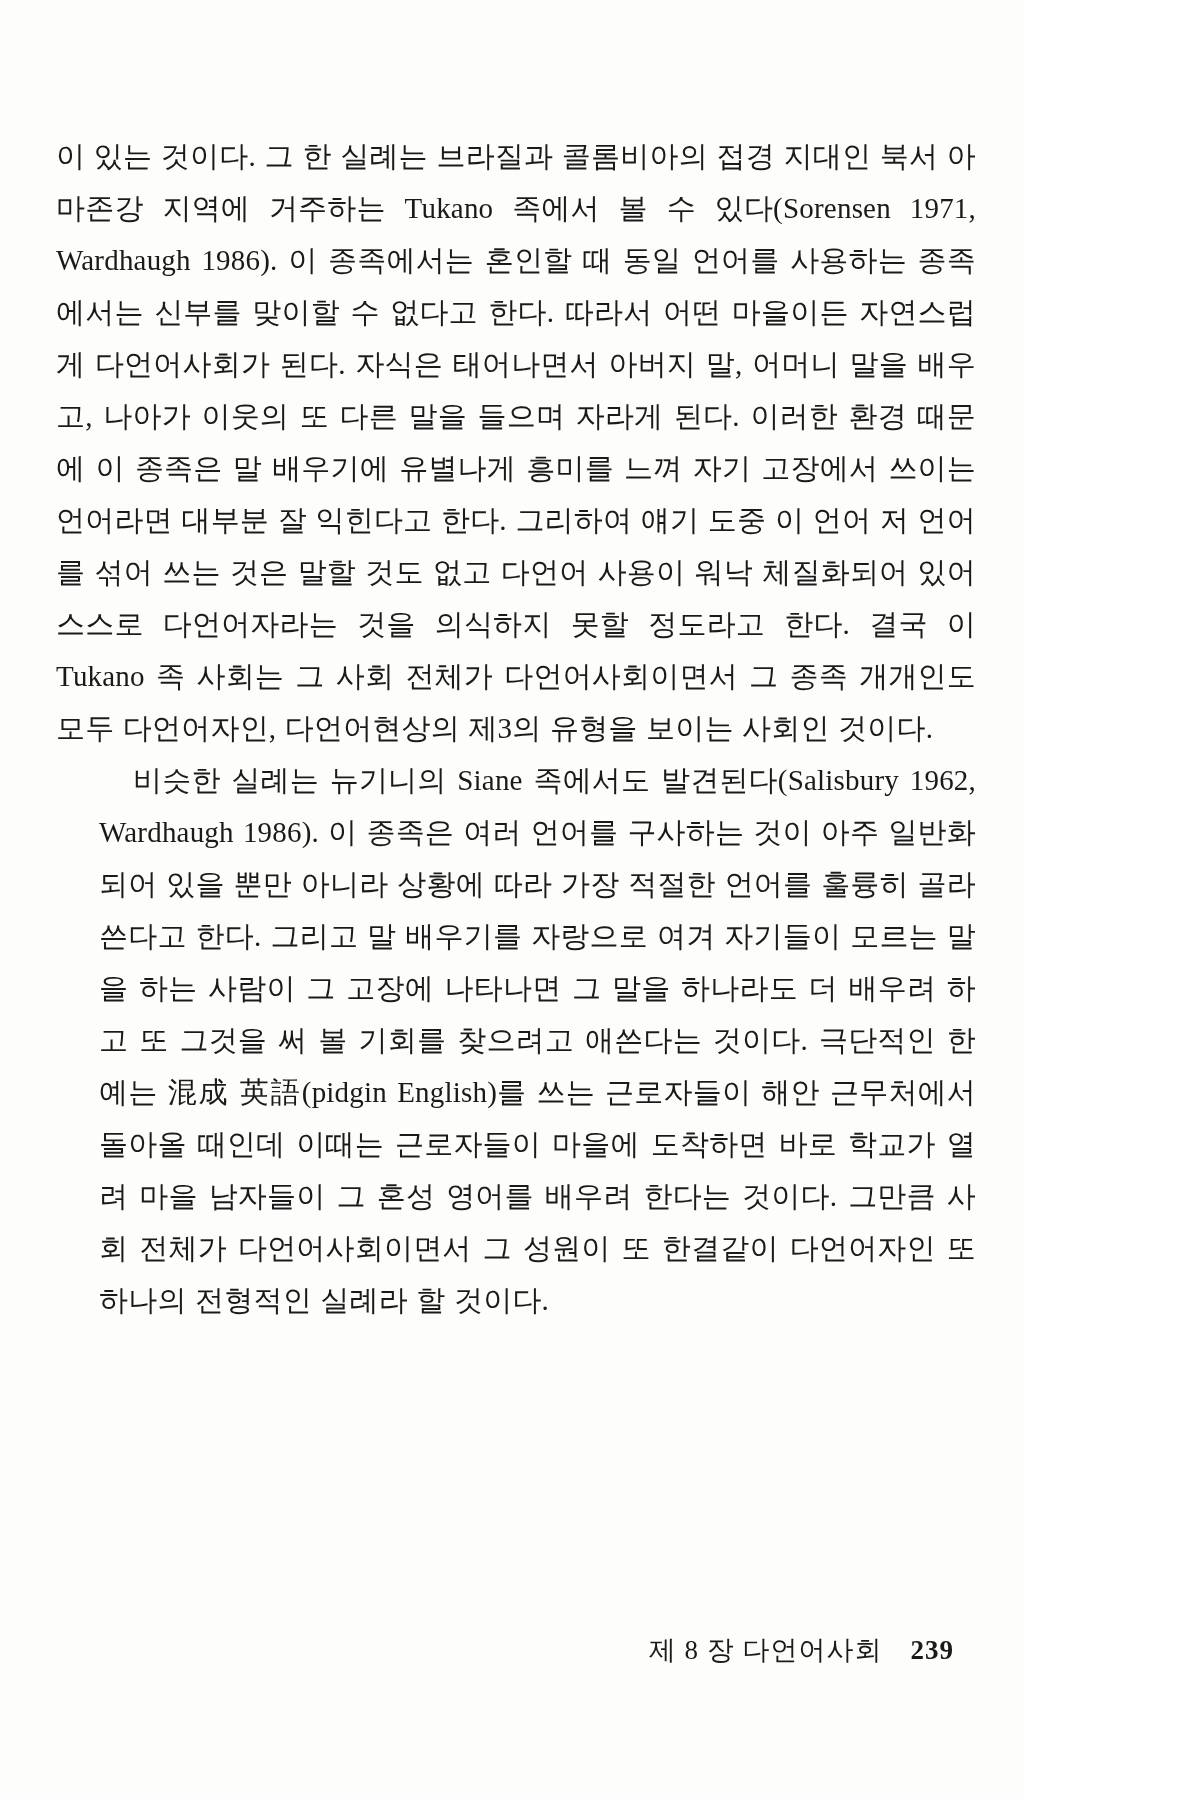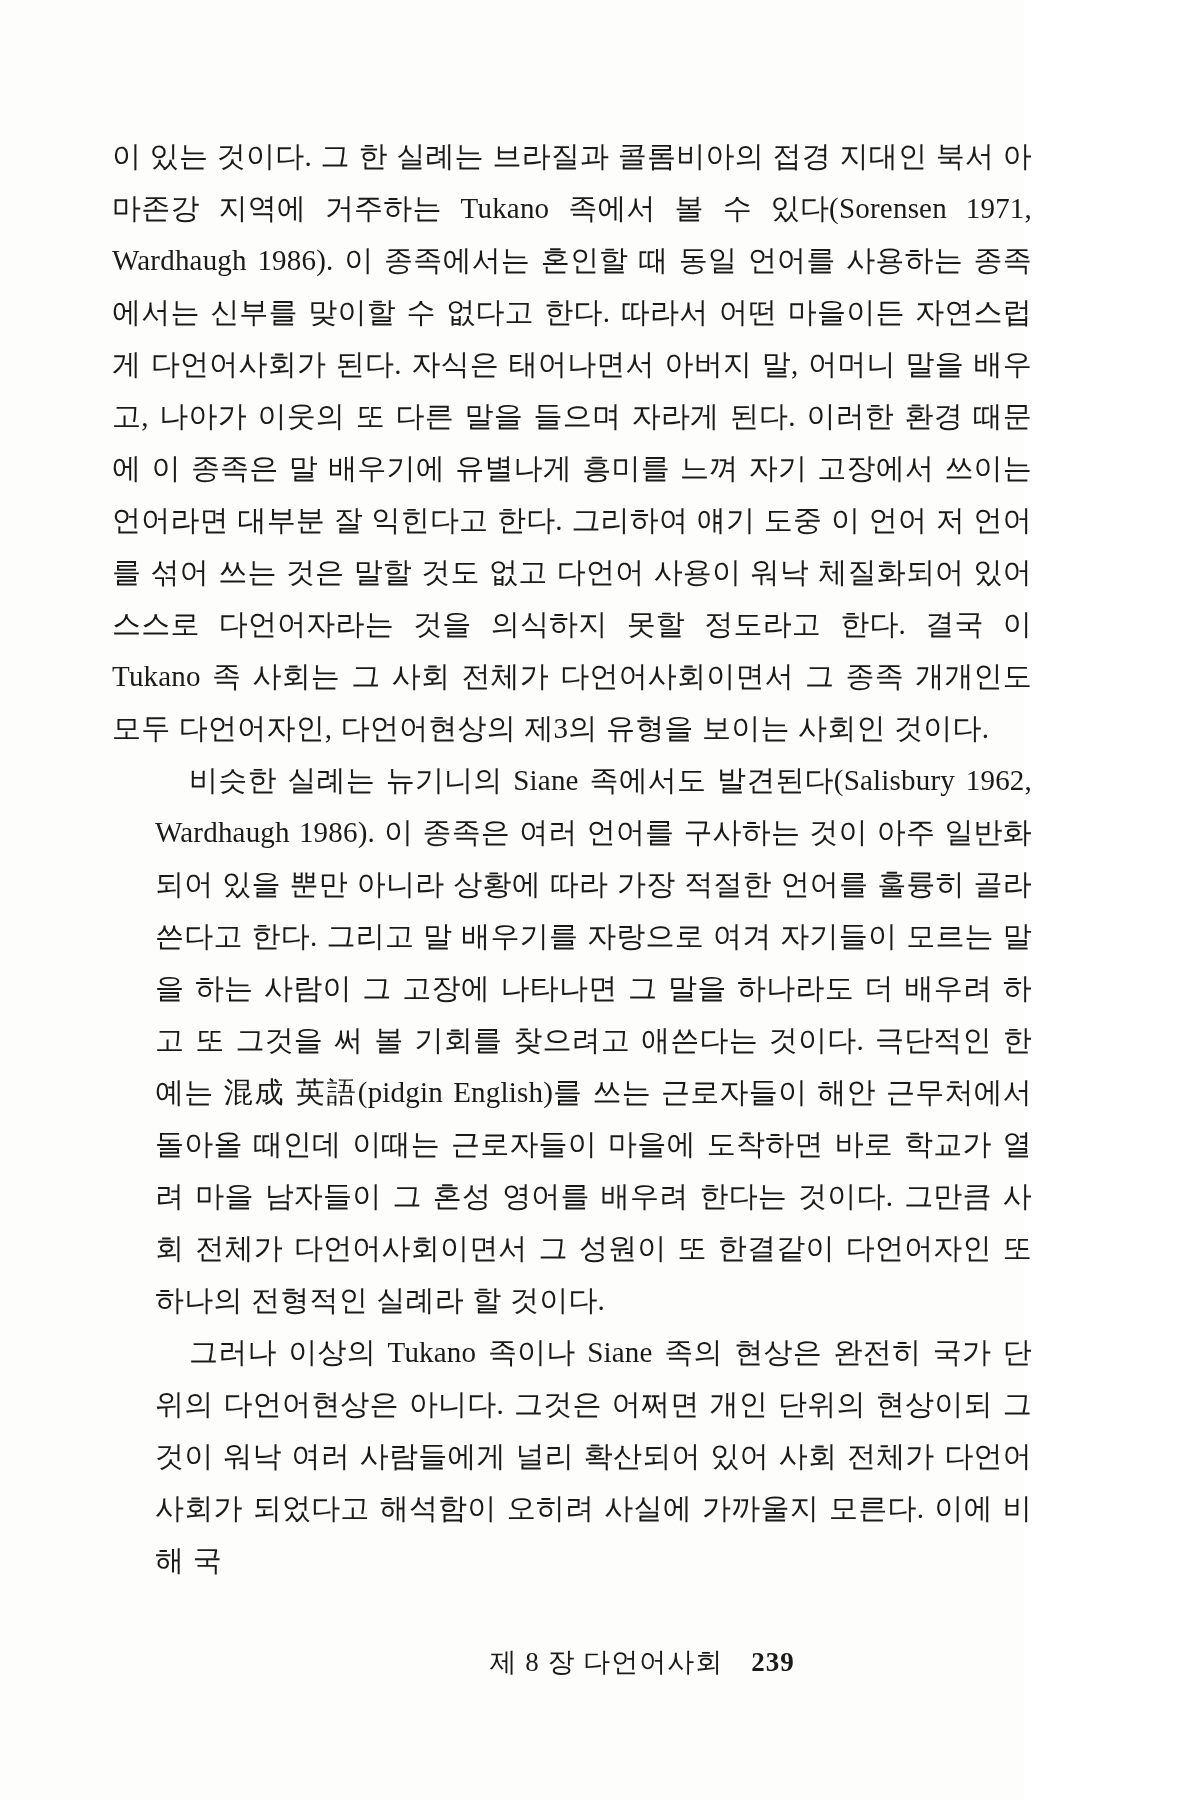--- a/index.html
+++ b/index.html
@@ -13,21 +13,21 @@
     font-family: "Liberation Serif", "DejaVu Serif", serif;
     color: #1a1a1a;
     overflow: hidden;
   }
   .page {
     position: relative;
     width: 1024px;
     height: 1800px;
     background: #fdfdfb;
     box-sizing: border-box;
-    padding: 130px 140px 0 112px;
+    padding: 130px 140px 0 56px;
   }
   .text-column {
     width: 920px;
     margin: 0 auto;
   }
   .para {
     margin: 0;
     font-size: 29px;
     line-height: 52px;
     letter-spacing: 0.2px;
@@ -39,22 +39,22 @@
     margin-top: 0;
     margin-left: 43px;
   }
   .indent {
     text-indent: 34px;
   }
   .footer {
     position: absolute;
     left: 0;
     right: 0;
-    bottom: 120px;
-    text-align: center;
+    bottom: 132px;
+    text-align: right;
     padding-right: 70px;
   }
   .footer-inner {
     display: inline-block;
     font-size: 27px;
     letter-spacing: 1px;
     color: #1a1a1a;
     margin-left: 330px;
   }
   .footer-chapter {
@@ -64,21 +64,20 @@
     font-weight: bold;
   }
 </style>
 </head>
 <body>
 
 <div class="page">
   <div class="text-column">
     <p class="para">이 있는 것이다. 그 한 실례는 브라질과 콜롬비아의 접경 지대인 북서 아마존강 지역에 거주하는 Tukano 족에서 볼 수 있다(Sorensen 1971, Wardhaugh 1986). 이 종족에서는 혼인할 때 동일 언어를 사용하는 종족에서는 신부를 맞이할 수 없다고 한다. 따라서 어떤 마을이든 자연스럽게 다언어사회가 된다. 자식은 태어나면서 아버지 말, 어머니 말을 배우고, 나아가 이웃의 또 다른 말을 들으며 자라게 된다. 이러한 환경 때문에 이 종족은 말 배우기에 유별나게 흥미를 느껴 자기 고장에서 쓰이는 언어라면 대부분 잘 익힌다고 한다. 그리하여 얘기 도중 이 언어 저 언어를 섞어 쓰는 것은 말할 것도 없고 다언어 사용이 워낙 체질화되어 있어 스스로 다언어자라는 것을 의식하지 못할 정도라고 한다. 결국 이 Tukano 족 사회는 그 사회 전체가 다언어사회이면서 그 종족 개개인도 모두 다언어자인, 다언어현상의 제3의 유형을 보이는 사회인 것이다.</p>
     <p class="para indent">비슷한 실례는 뉴기니의 Siane 족에서도 발견된다(Salisbury 1962, Wardhaugh 1986). 이 종족은 여러 언어를 구사하는 것이 아주 일반화되어 있을 뿐만 아니라 상황에 따라 가장 적절한 언어를 훌륭히 골라 쓴다고 한다. 그리고 말 배우기를 자랑으로 여겨 자기들이 모르는 말을 하는 사람이 그 고장에 나타나면 그 말을 하나라도 더 배우려 하고 또 그것을 써 볼 기회를 찾으려고 애쓴다는 것이다. 극단적인 한 예는 混成 英語(pidgin English)를 쓰는 근로자들이 해안 근무처에서 돌아올 때인데 이때는 근로자들이 마을에 도착하면 바로 학교가 열려 마을 남자들이 그 혼성 영어를 배우려 한다는 것이다. 그만큼 사회 전체가 다언어사회이면서 그 성원이 또 한결같이 다언어자인 또 하나의 전형적인 실례라 할 것이다.</p>
-    <p class="para indent">그러나 이상의 Tukano 족이나 Siane 족의 현상은 완전히 국가 단위의 다언어현상은 아니다. 그것은 어쩌면 개인 단위의 현상이되 그것이 워낙 여러 사람들에게 널리 확산되어 있어 사회 전체가 다언어사회가 되었다고 해석함이 오히려 사실에 가까울지 모른다. 이에 비해 국</p>
   </div>
 
   <div class="footer">
     <div class="footer-inner">
       <span class="footer-chapter">제 8 장  다언어사회</span><span class="footer-page">239</span>
     </div>
   </div>
 </div>
 
 </body></html>

